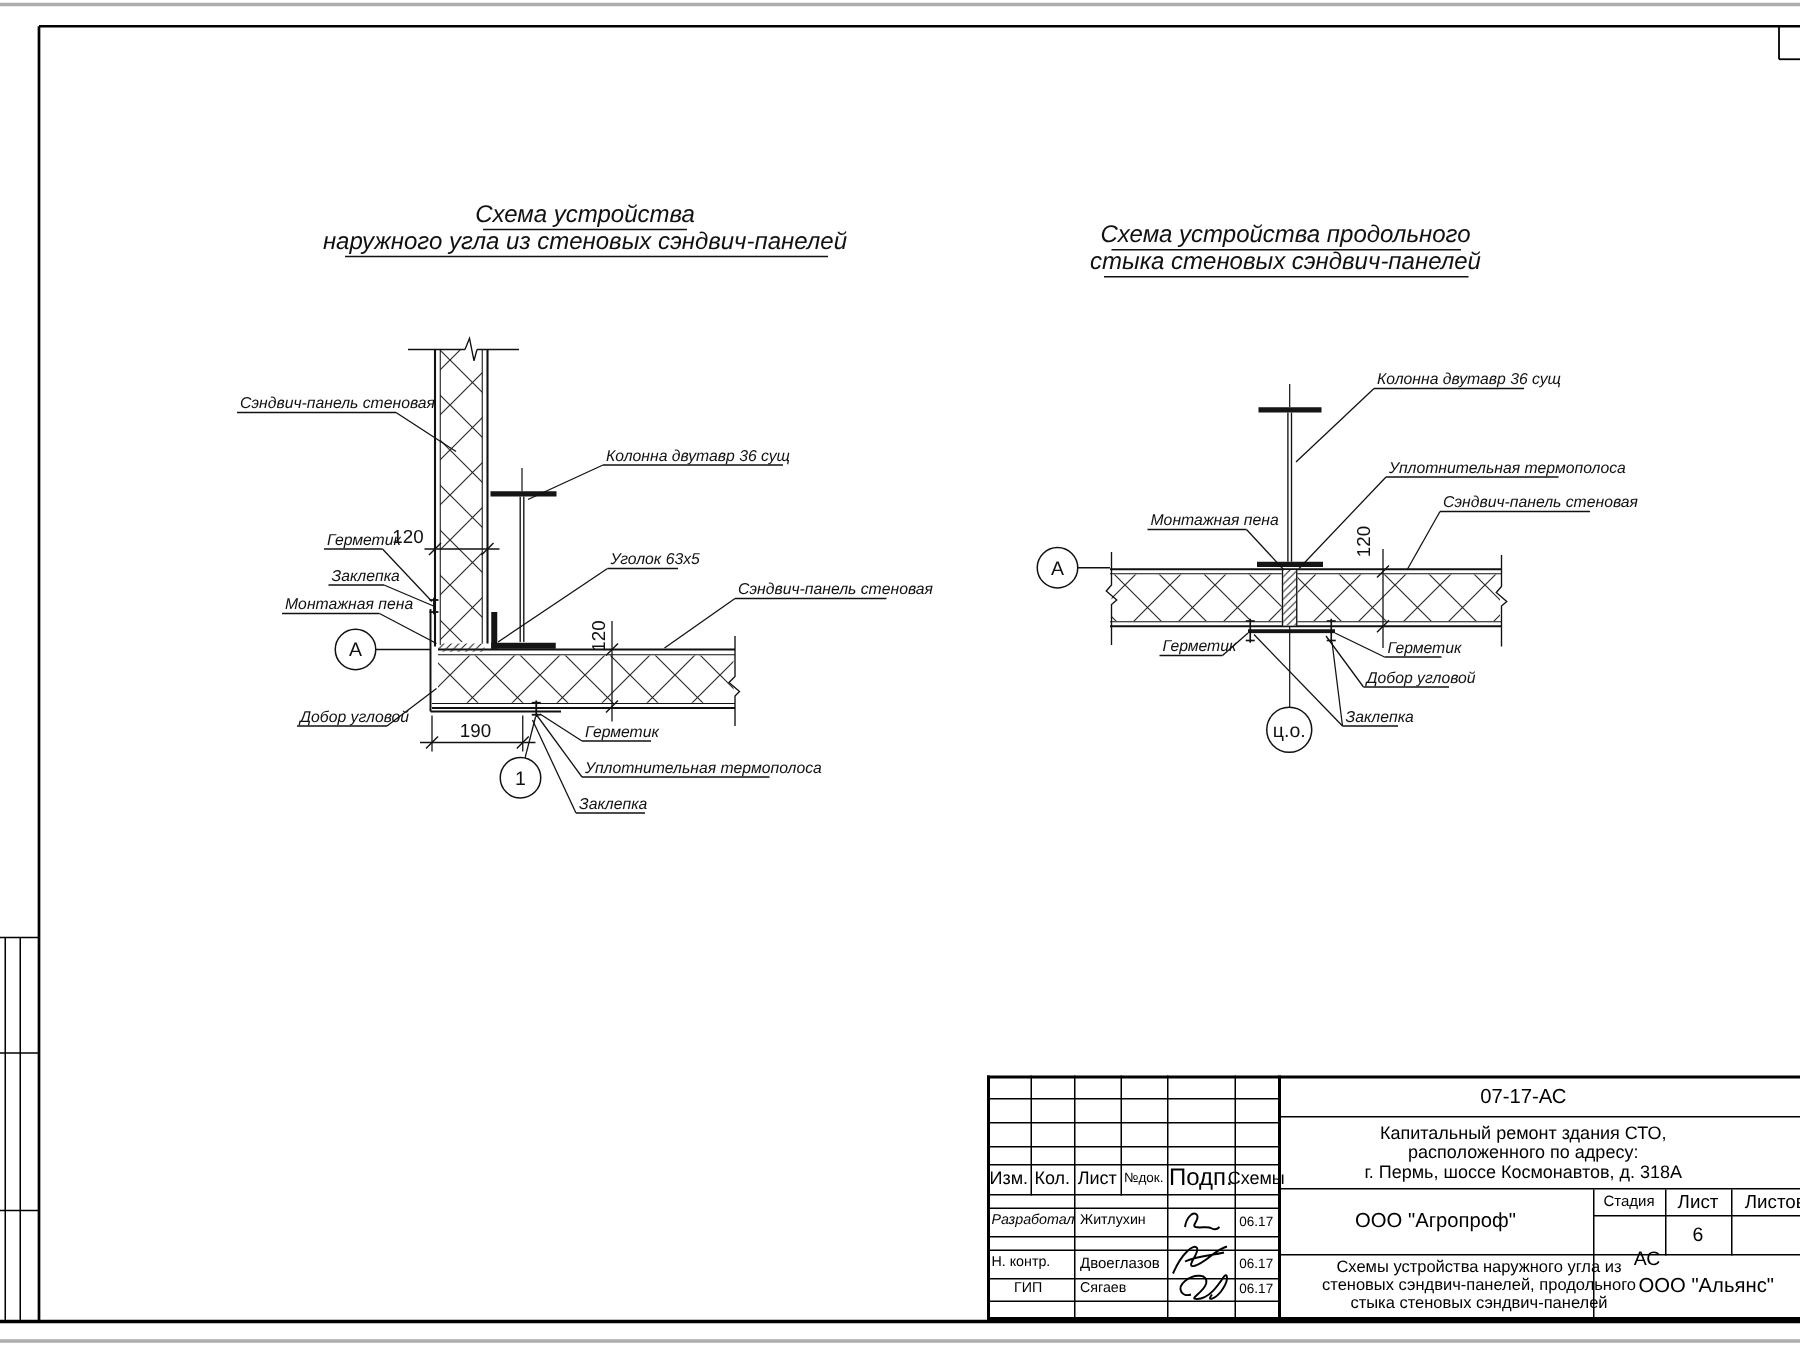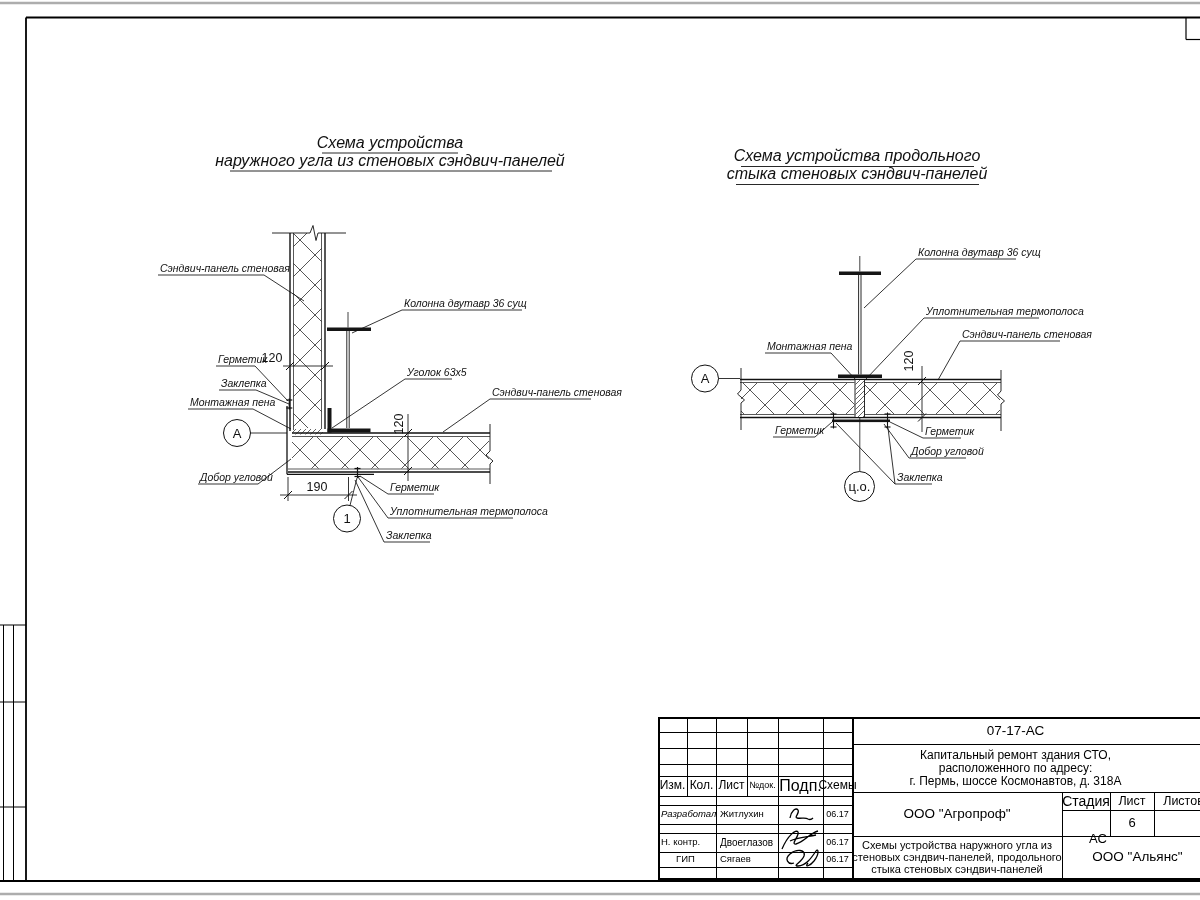--- a/index.html
+++ b/index.html
@@ -343,25 +343,25 @@
   </svg>
 
   <div class="cell" style="left:194px;top:2px;width:361px;height:25px;font-size:13.5px;padding-right:34px;box-sizing:border-box;">07-17-АС</div>
   <div class="cell col" style="left:194px;top:28px;width:361px;height:47px;font-size:12px;padding-right:34px;box-sizing:border-box;">
     <div>Капитальный ремонт здания СТО,</div>
     <div>расположенного по адресу:</div>
     <div>г. Пермь, шоссе Космонавтов, д. 318А</div>
   </div>
   <div class="cell" style="left:194px;top:75px;width:210px;height:44px;font-size:13.5px;">ООО "Агропроф"</div>
 
-  <div class="cell" style="left:404px;top:76px;width:48px;height:17px;font-size:14px;">Стадия</div>
+  <div class="cell" style="left:404px;top:76px;width:48px;height:17px;font-size:10px;">Стадия</div>
   <div class="cell" style="left:452px;top:76px;width:44px;height:17px;font-size:12.5px;">Лист</div>
   <div class="cell" style="left:496px;top:76px;width:59px;height:17px;font-size:12.5px;">Листов</div>
   <div class="cell" style="left:404px;top:109px;width:48px;height:26px;font-size:13px;padding-left:12px;">АС</div>
   <div class="cell" style="left:452px;top:93px;width:44px;height:26px;font-size:13px;">6</div>
 
-  <div class="cell col" style="left:194px;top:119px;width:210px;height:42px;font-size:11px;">
+  <div class="cell col" style="left:194px;top:119px;width:210px;height:42px;font-size:11px;padding-left:29px;">
     <div>Схемы устройства наружного угла из</div>
     <div>стеновых сэндвич-панелей, продольного</div>
     <div>стыка стеновых сэндвич-панелей</div>
   </div>
   <div class="cell" style="left:404px;top:119px;width:151px;height:42px;font-size:13.5px;">ООО "Альянс"</div>
 </div>
 
 </body></html>

